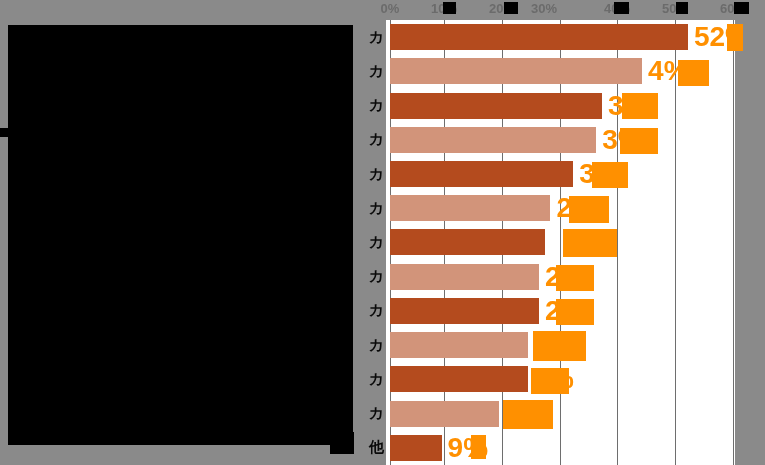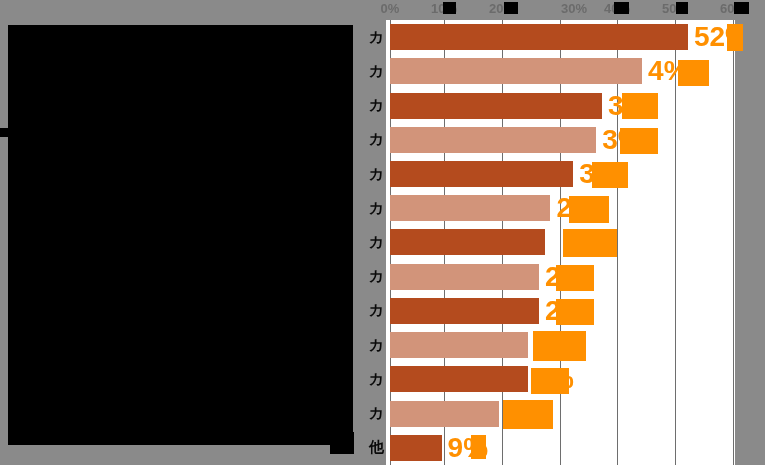--- a/index.html
+++ b/index.html
@@ -68,21 +68,21 @@
 </style>
 </head>
 <body>
 
 <div id="root">
 
   <div class="axis">
     <div class="tick" style="left:390px;">0%</div>
     <div class="tick" style="left:444px;">10%</div>
     <div class="tick" style="left:502px;">20%</div>
-    <div class="tick" style="left:574px;">30%</div>
+    <div class="tick" style="left:544px;">30%</div>
     <div class="tick" style="left:617px;">40%</div>
     <div class="tick" style="left:675px;">50%</div>
     <div class="tick" style="left:733px;">60%</div>
   </div>
 
   <div class="plot">
     <div class="gridlines">
       <div class="gl zero" style="left:4px;"></div>
       <div class="gl" style="left:58px;"></div>
       <div class="gl" style="left:116px;"></div>

